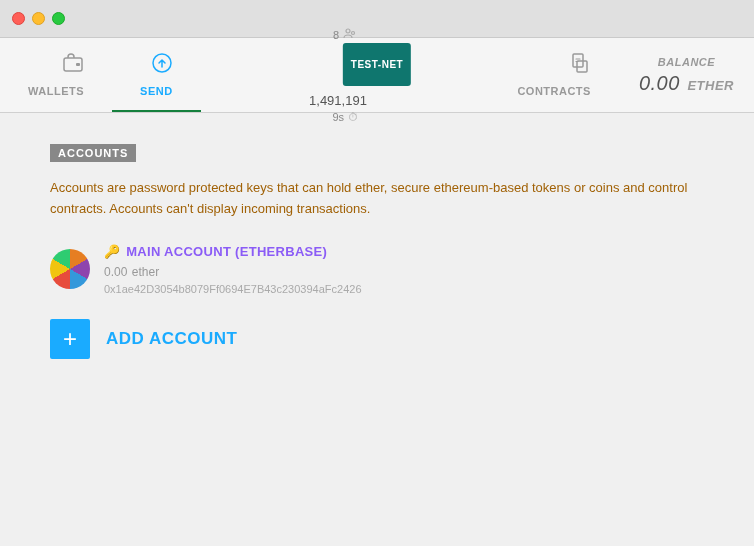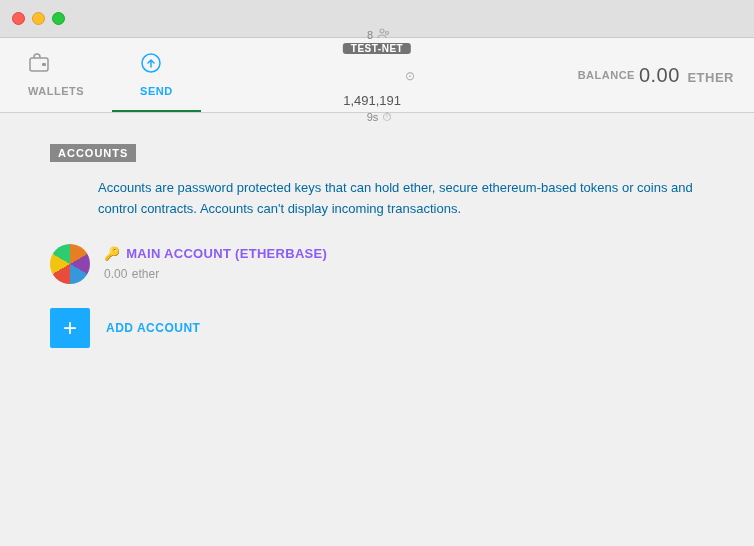--- a/index.html
+++ b/index.html
@@ -46,21 +46,21 @@
       background: #f5f5f5;
       display: flex;
       align-items: stretch;
       border-bottom: 1px solid #d0d0d0;
       position: relative;
     }
 
     .nav-item {
       display: flex;
       flex-direction: column;
-      align-items: flex-start;
+      align-items: flex-end;
       justify-content: center;
       padding: 8px 28px;
       cursor: pointer;
       color: #999;
       font-size: 11px;
       font-weight: 600;
       letter-spacing: 0.5px;
       text-transform: uppercase;
       border-bottom: 2px solid transparent;
       gap: 8px;
@@ -76,25 +76,25 @@
       font-size: 20px;
       line-height: 1;
     }
 
     
     .testnet-badge {
       position: absolute;
       top: 5px;
       left: 50%;
       transform: translateX(-50%);
-      background: #737373;
+      background: #0f766e;
       color: white;
       font-size: 10px;
       font-weight: 700;
-      padding: 0 8px;
+      padding: 16px 8px;
       border-radius: 3px;
       letter-spacing: 0.5px;
     }
 
     
     .nav-center-info {
       display: flex;
       flex-direction: column;
       align-items: center;
       justify-content: center;
@@ -108,31 +108,32 @@
       display: flex;
       align-items: center;
       gap: 4px;
       font-size: 11px;
       color: #888;
     }
 
     
     .nav-balance {
       display: flex;
-      flex-direction: row;
+      flex-direction: column;
       align-items: center;
       justify-content: center;
       padding: 8px 20px;
       color: #999;
       font-size: 11px;
       font-weight: 600;
       letter-spacing: 0.5px;
       text-transform: uppercase;
       gap: 4px;
       min-width: 120px;
+      font-style: italic;
     }
 
     
     .main-content {
       background: #f0f0f0;
       height: calc(546px - 38px - 75px);
       padding: 30px 50px;
       overflow-y: auto;
     }
 
@@ -154,24 +155,23 @@
       color: white;
       font-size: 11px;
       font-weight: 700;
       letter-spacing: 1px;
       padding: 3px 8px;
       margin-bottom: 16px;
     }
 
     .description-text {
       font-size: 13px;
-      color: #0369a1;
+      color: #a16207;
       line-height: 1.6;
       margin-bottom: 24px;
-      margin-left: 48px;
     }
 
     
     .account-row {
       display: flex;
       align-items: center;
       gap: 14px;
       margin-bottom: 24px;
     }
 
@@ -250,21 +250,21 @@
       align-items: center;
       justify-content: center;
       cursor: pointer;
       border: none;
       flex-shrink: 0;
       border-radius: 2px;
     }
 
     .add-label {
       color: #1aabff;
-      font-size: 12px;
+      font-size: 17px;
       font-weight: 700;
       letter-spacing: 0.5px;
       text-transform: uppercase;
       cursor: pointer;
     }
   </style>
 </head>
 <body>
 
 <div class="titlebar">
@@ -313,20 +313,30 @@
     <div class="sync-row">
       <span style="font-size:13px;color:#555;font-weight:500;margin-top:48px;">1,491,191</span>
       <span style="color:#aaa;font-size:12px;">⊙</span>
     </div>
     <div class="sync-row">
       <span>9s</span>
       <span style="color:#aaa;font-size:12px;">⏱</span>
     </div>
   </div>
 
+  <div class="nav-item">
+    <div class="nav-icon">
+      <svg width="22" height="22" viewBox="0 0 22 22" fill="none">
+        <rect x="4" y="2" width="10" height="13" rx="1" stroke="#999" stroke-width="1.5" fill="none"></rect>
+        <rect x="8" y="9" width="10" height="11" rx="1" stroke="#999" stroke-width="1.5" fill="none"></rect>
+        <path d="M7 7h4M7 9.5h2" stroke="#999" stroke-width="1.2" stroke-linecap="round"></path>
+      </svg>
+    </div>
+    <span>CONTRACTS</span>
+  </div>
 
   <div class="nav-balance">
     <span>BALANCE</span>
     <div>
       <span style="font-size:20px;font-weight:300;color:#555;">0.00</span>
       <span style="font-size:13px;font-weight:600;color:#999;margin-left:4px;">ETHER</span>
     </div>
   </div>
 
 </div>
@@ -342,20 +352,21 @@
   <div class="account-row">
     <div class="account-avatar"></div>
     <div class="account-info">
       <div class="account-name-row">
         <span class="key-icon">🔑</span>
         <span class="account-name">MAIN ACCOUNT (ETHERBASE)</span>
       </div>
       <div class="account-balance">
         <span>0.00</span>&nbsp;<span style="font-size:12px;color:#999;">ether</span>
       </div>
+      <div class="account-address">0x1ae42D3054b8079Ff0694E7B43c230394aFc2426</div>
     </div>
   </div>
 
   
   <div class="add-account-row">
     <button class="add-button">+</button>
     <span class="add-label">ADD ACCOUNT</span>
   </div>
 
 </div>

